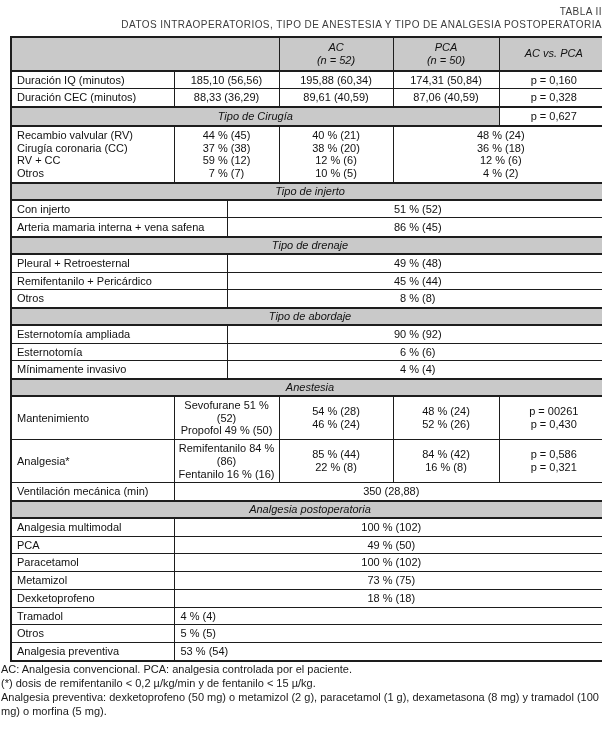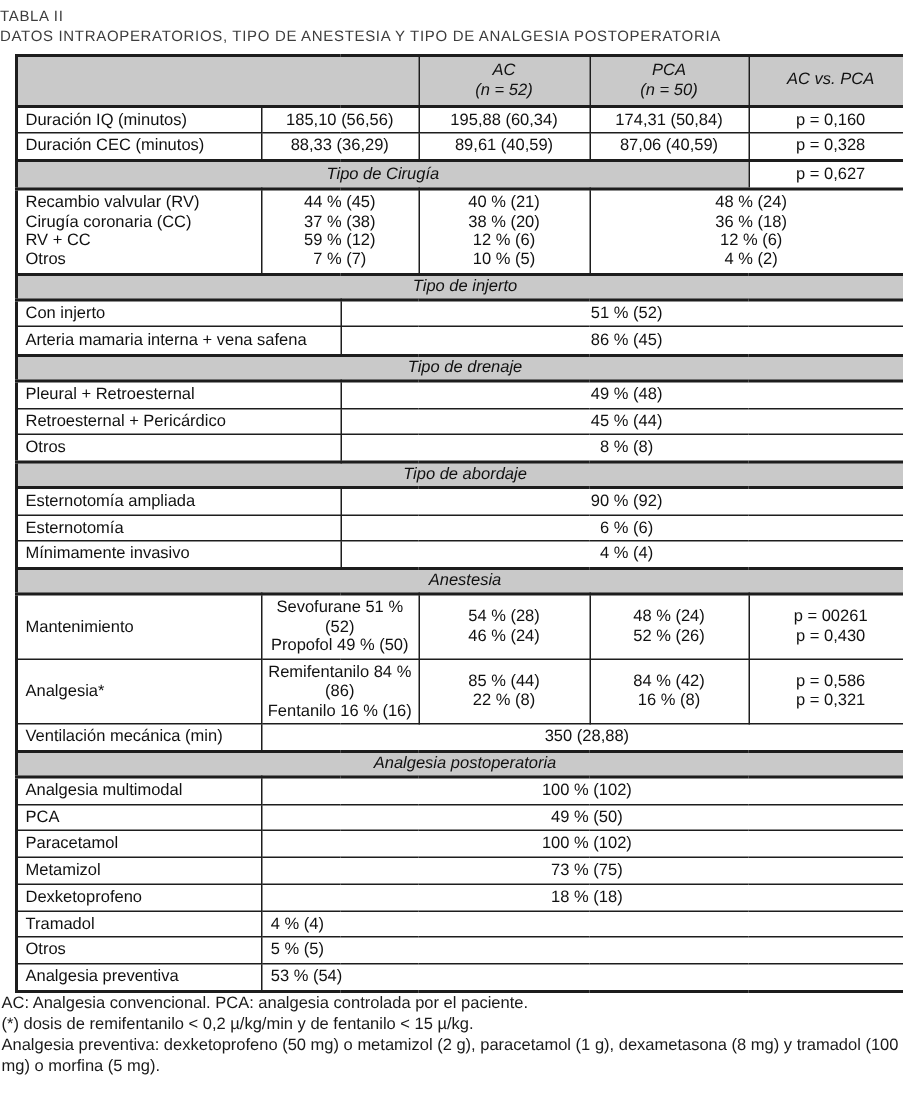--- a/index.html
+++ b/index.html
@@ -3,22 +3,22 @@
 <meta charset="utf-8">
 <style>
   html,body{margin:0;padding:0;background:#ffffff;}
   .page{
     width:602px;height:733px;box-sizing:border-box;
     padding-top:6px;
     font-family:"Liberation Sans",sans-serif;
     color:#141414;
   }
   .title,.subtitle{
-    text-align:left;font-size:10px;letter-spacing:.45px;
-    color:#3d3d3d;line-height:1.25;
+    text-align:right;font-size:10px;letter-spacing:.45px;
+    color:#3d3d3d;line-height:1.25;padding-left:20px;
   }
   table{
     width:550px;margin-top:5px;border-collapse:collapse;table-layout:fixed;
     border:2px solid #1d1d1d;
     margin-left:10px;
   }
   td{
     border:1px solid #1d1d1d;
     font-size:11px;line-height:1.16;
     padding:2px 4px;vertical-align:middle;color:#111111;
@@ -134,21 +134,21 @@
     </tr>
 
     <tr>
       <td colspan="6" class="band">Tipo de drenaje</td>
     </tr>
     <tr>
       <td colspan="2" class="label">Pleural + Retroesternal</td>
       <td colspan="4" class="val">49 % (48)</td>
     </tr>
     <tr>
-      <td colspan="2" class="label">Retroesternal + Pericárdico</td>
+      <td colspan="2" class="label">Remifentanilo + Pericárdico</td>
       <td colspan="4" class="val">45 % (44)</td>
     </tr>
     <tr>
       <td colspan="2" class="label">Otros</td>
       <td colspan="4" class="val">8 % (8)</td>
     </tr>
 
     <tr>
       <td colspan="6" class="band">Tipo de abordaje</td>
     </tr>

